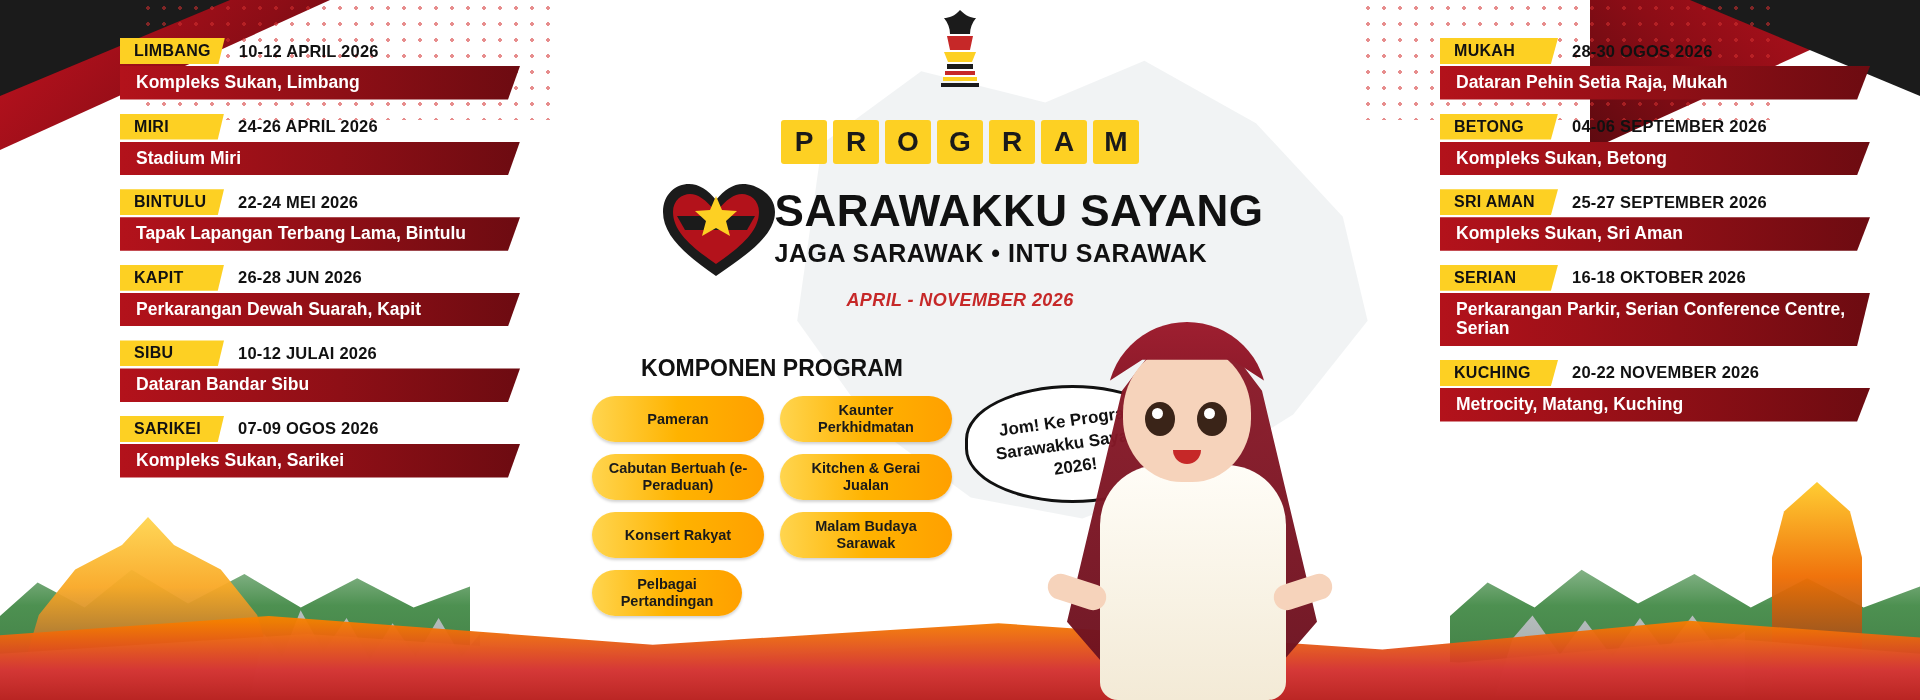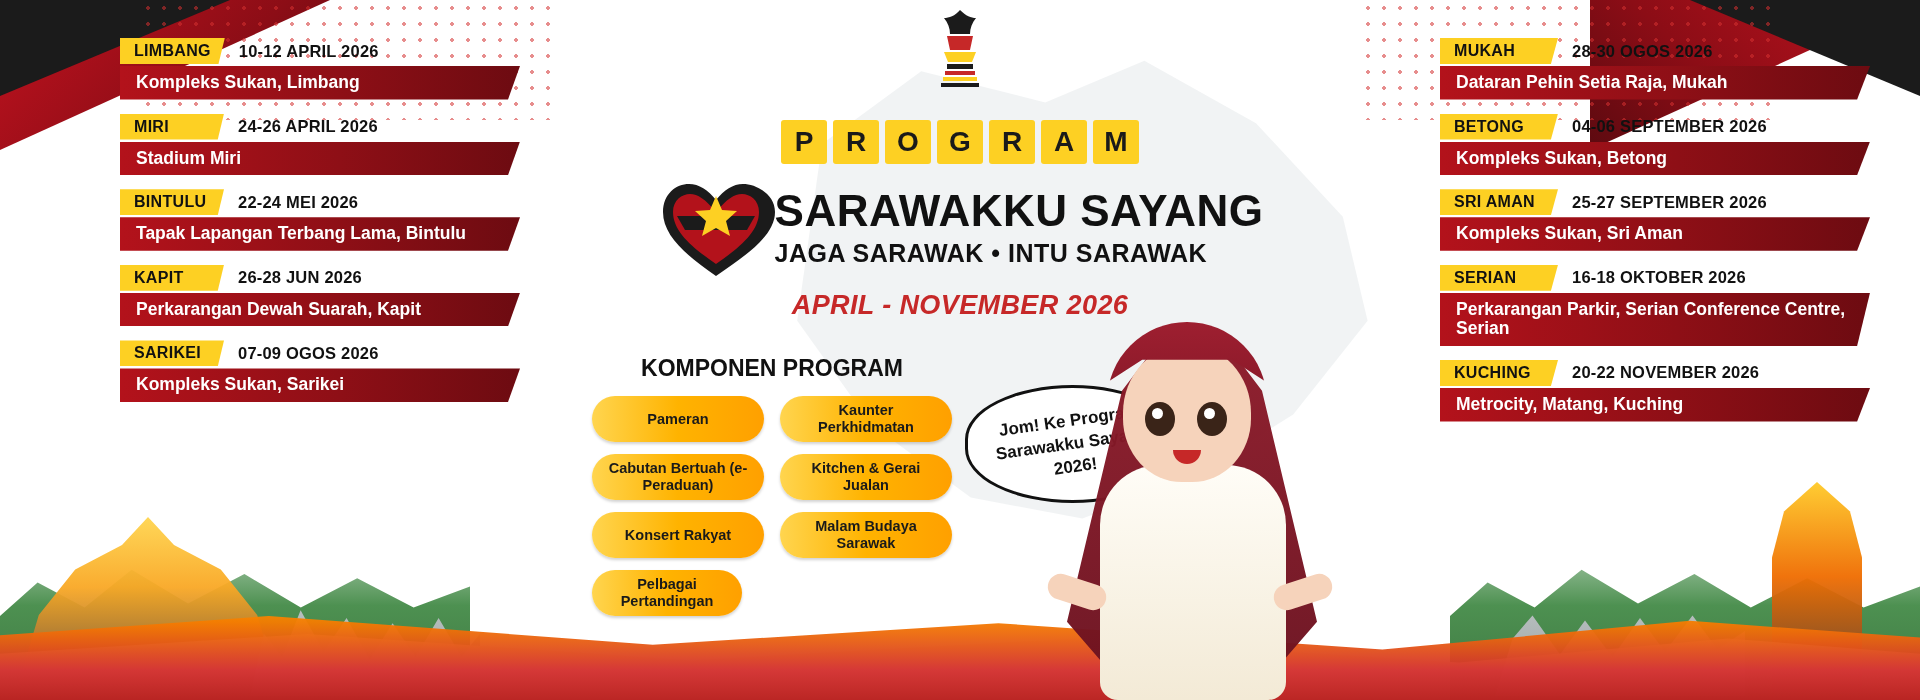--- a/index.html
+++ b/index.html
@@ -128,21 +128,21 @@
   }
   .heart-logo { width: 118px; height: 100px; flex: 0 0 auto; }
   .title-text { text-align: left; }
   .t1 {
     font-size: 44px; font-weight: 800; color: #111; letter-spacing: .5px; line-height: 1;
   }
   .t2 {
     font-size: 25px; font-weight: 700; color: #111; letter-spacing: .5px; margin-top: 6px;
   }
   .t3 {
-    margin-top: 12px; font-size: 27px; font-weight: 800; font-style: italic;
+    margin-top: 12px; font-size: 18px; font-weight: 800; font-style: italic;
     color: #c62828; letter-spacing: .4px;
   }
 
   
   .komponen {
     position: absolute; left: 592px; top: 355px; width: 360px;
   }
   .komponen-title {
     font-size: 23px; font-weight: 800; color: #111; text-align: center; margin-bottom: 14px;
   }
@@ -354,20 +354,27 @@
     </div>
     <div class="event">
       <div class="event-head">
         <div class="town">KAPIT</div>
         <div class="date">26-28 JUN 2026</div>
       </div>
       <div class="venue">Perkarangan Dewah Suarah, Kapit</div>
     </div>
     <div class="event">
       <div class="event-head">
+        <div class="town">SIBU</div>
+        <div class="date">10-12 JULAI 2026</div>
+      </div>
+      <div class="venue">Dataran Bandar Sibu</div>
+    </div>
+    <div class="event">
+      <div class="event-head">
         <div class="town">SARIKEI</div>
         <div class="date">07-09 OGOS 2026</div>
       </div>
       <div class="venue">Kompleks Sukan, Sarikei</div>
     </div>
   </div>
 
   <div class="col right">
     <div class="event">
       <div class="event-head">

